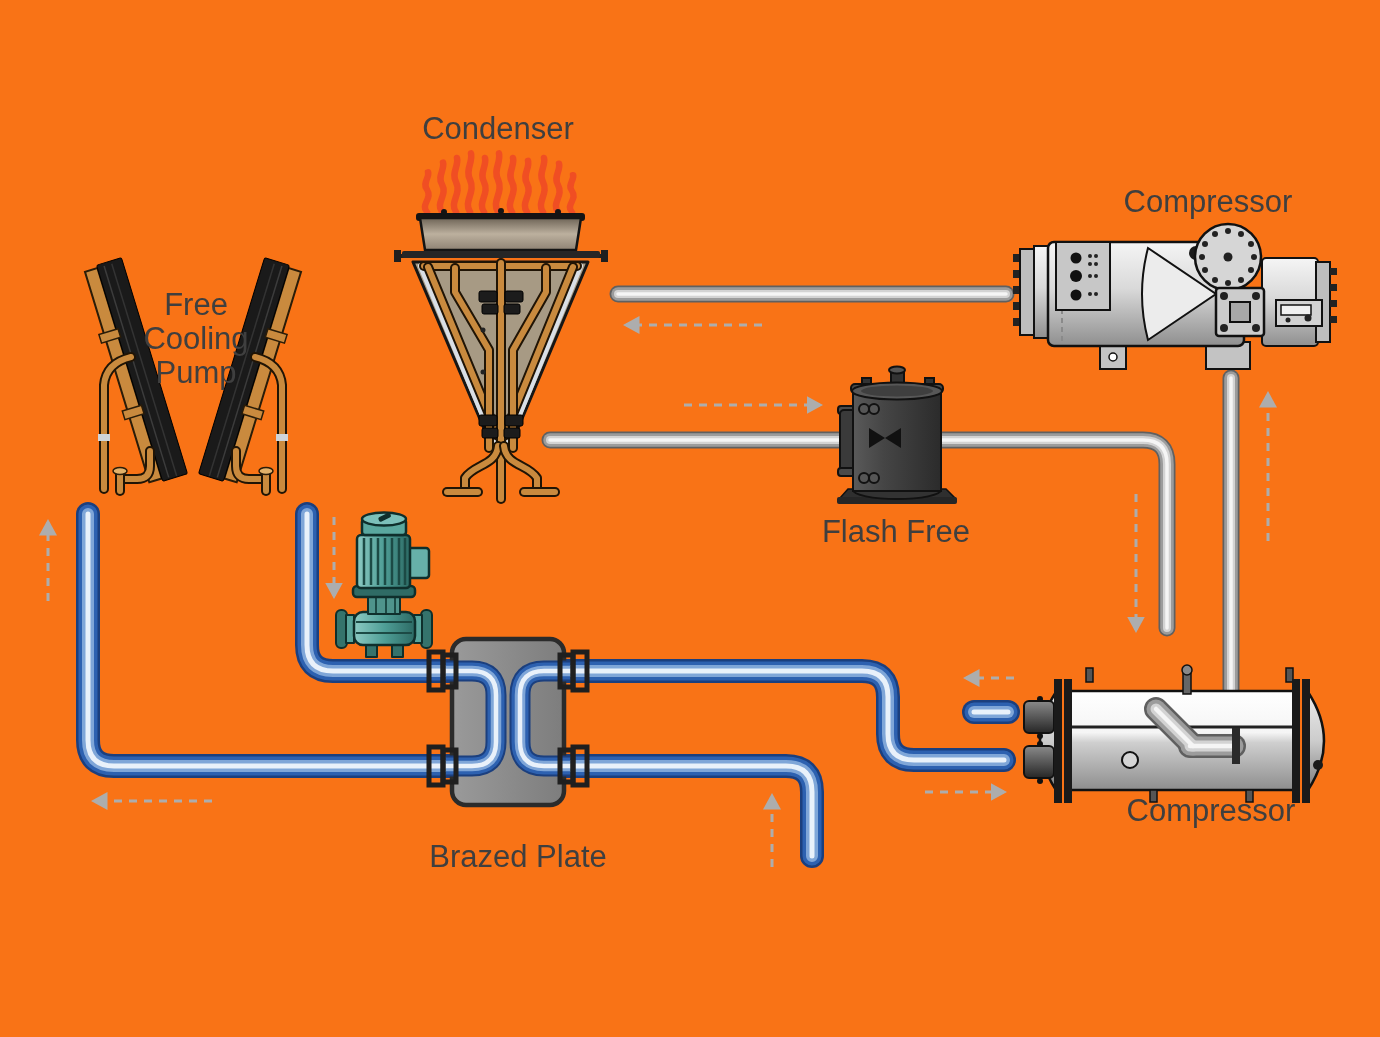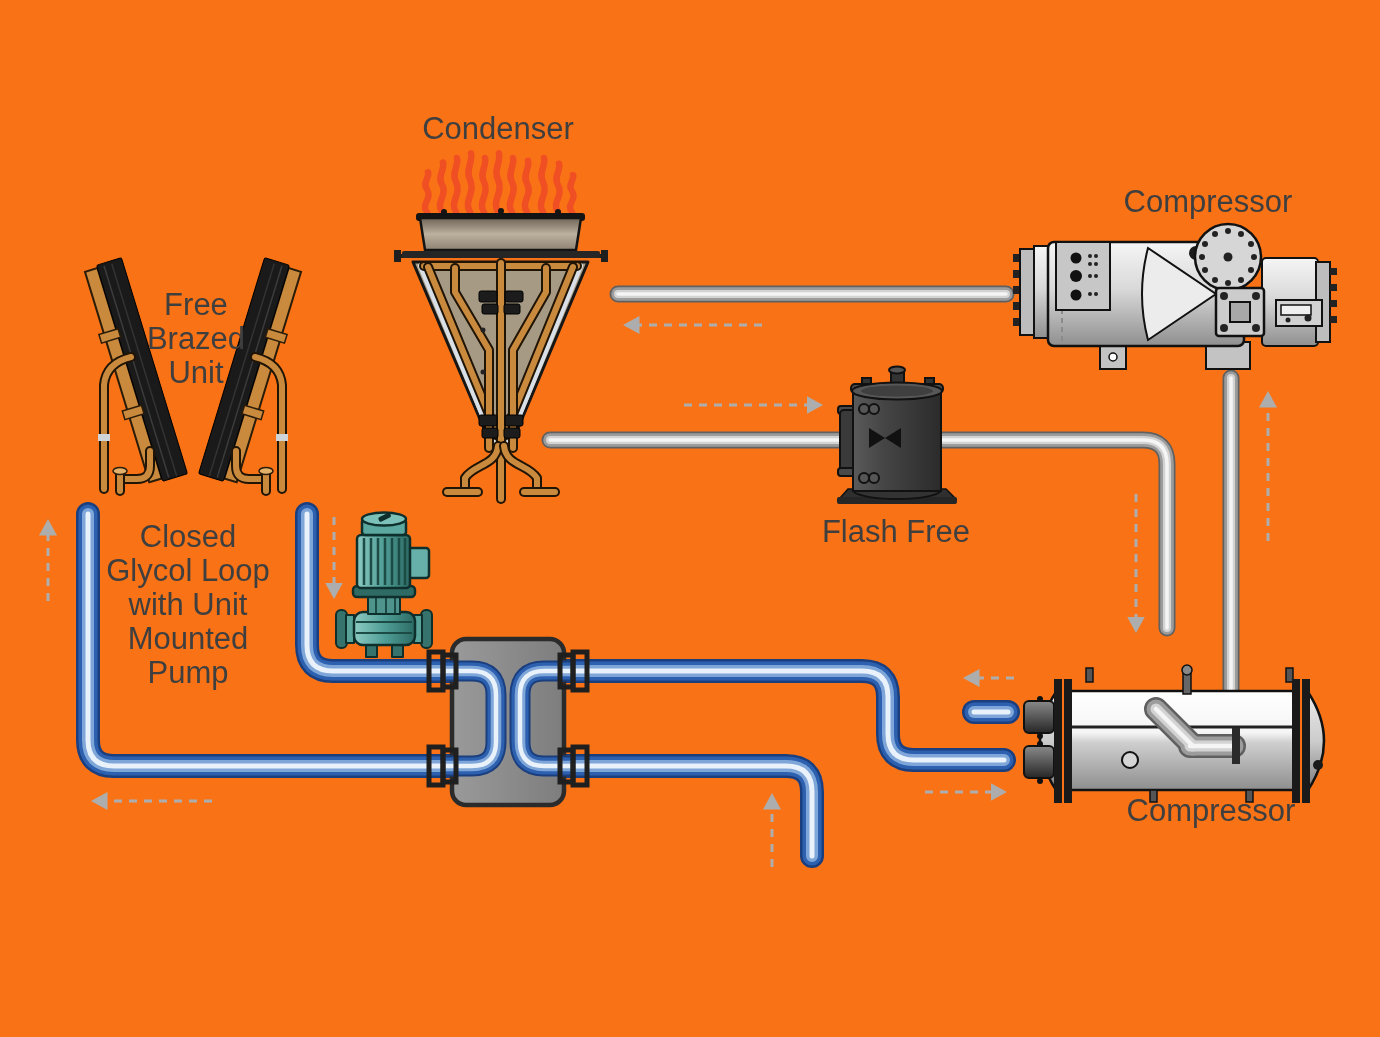--- a/index.html
+++ b/index.html
@@ -445,32 +445,26 @@
 </svg>
 
 <div class="lbl" style="left:498px;top:112px">
   <span>Condenser</span>
 </div>
 <div class="lbl" style="left:1208px;top:185px">
   <span>Compressor</span>
 </div>
 <div class="lbl" style="left:196px;top:288px">
   <span>Free</span>
-  <span>Brazed</span>
-  <span>Unit</span>
-</div>
-<div class="lbl" style="left:188px;top:520px">
-  <span>Closed</span>
-  <span>Glycol Loop</span>
-  <span>with Unit</span>
-  <span>Mounted</span>
+  <span>Cooling</span>
   <span>Pump</span>
 </div>
 <div class="lbl" style="left:896px;top:515px">
   <span>Flash Free</span>
 </div>
 <div class="lbl" style="left:1211px;top:794px">
   <span>Compressor</span>
 </div>
 <div class="lbl" style="left:518px;top:840px">
+  <span>Brazed Plate</span>
 </div>
 
 </div>
 
 </body></html>

